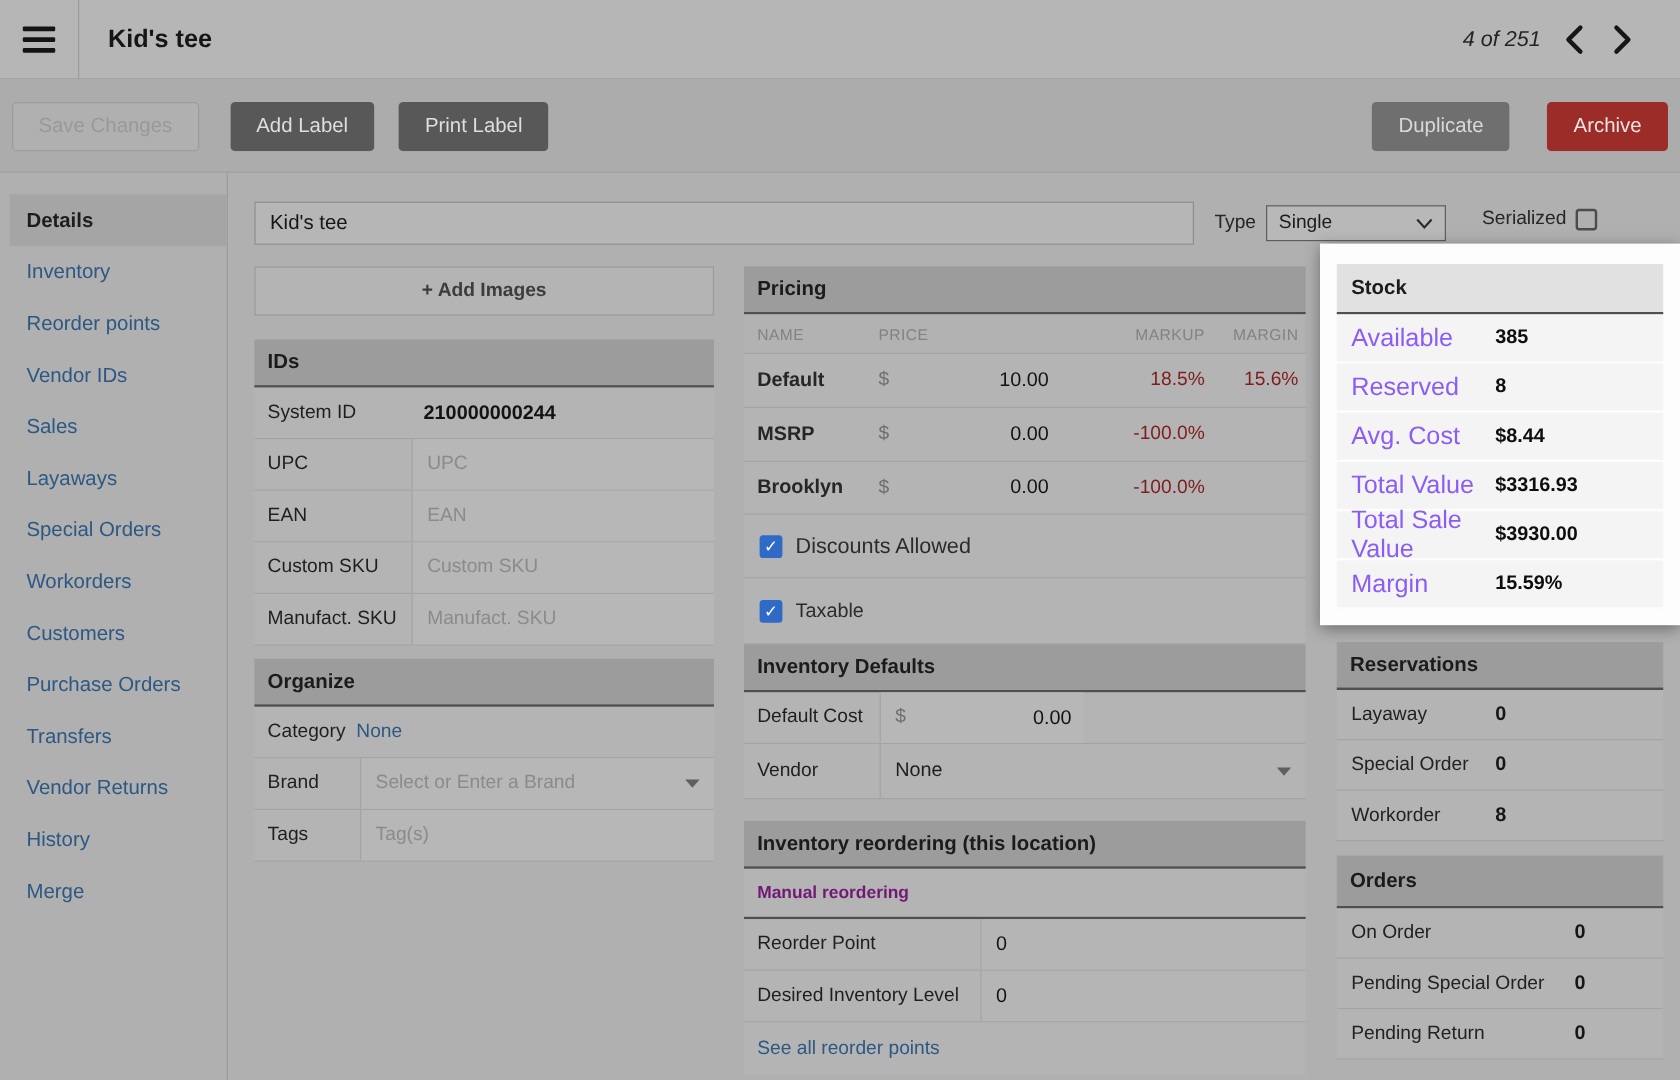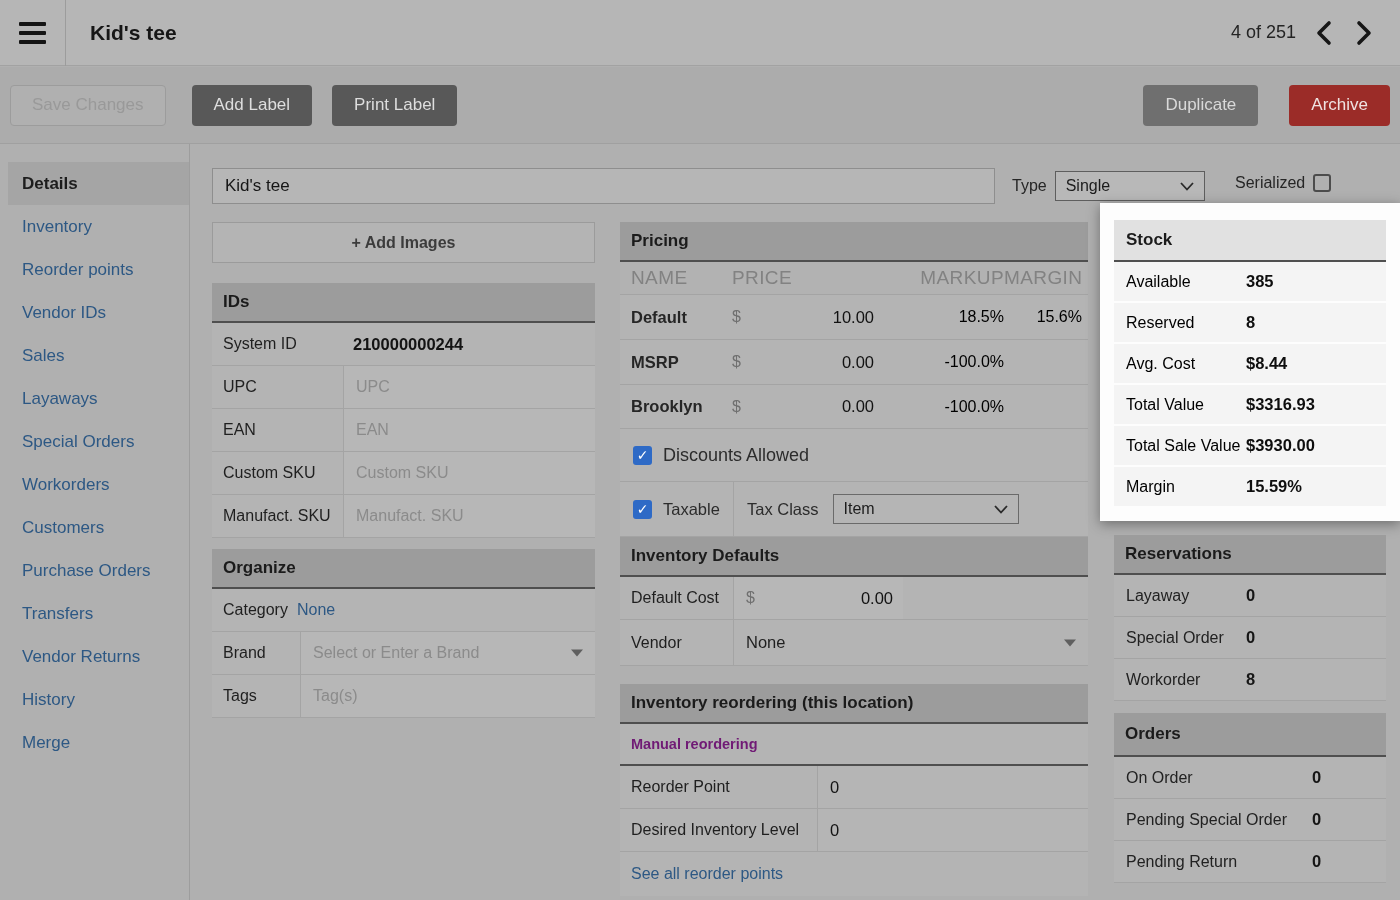--- a/index.html
+++ b/index.html
@@ -9,21 +9,21 @@
     font-family:"Liberation Sans","DejaVu Sans",sans-serif;
     background:#b0b0b0; color:#1d1d1d;
   }
   
   .topbar { position:absolute; left:0; top:0; width:1400px; height:66px;
     background:#b6b6b6; border-bottom:1px solid #a2a2a2; display:flex; align-items:center; }
   .hamburger { width:66px; height:66px; border-right:1px solid #9c9c9c;
     display:flex; flex-direction:column; justify-content:center; align-items:center; gap:5px; cursor:pointer; }
   .hamburger span { display:block; width:27px; height:4px; background:#141414; border-radius:1px; }
   .page-title { font-size:21px; font-weight:bold; color:#161616; margin-left:24px; }
-  .pager { margin-left:auto; display:flex; align-items:center; gap:16px; padding-right:24px; }
+  .pager { margin-left:auto; display:flex; align-items:center; gap:16px; padding-right:36px;font-style:italic; }
   .pager-count { font-size:18px; color:#242424; }
   .pager-btn { background:none; border:none; padding:2px; cursor:pointer; display:flex; align-items:center; }
   
   .toolbar { position:absolute; left:0; top:67px; width:1400px; height:77px;
     background:#acacac; border-bottom:1px solid #a0a0a0; display:flex; align-items:center; }
   .btn { font-family:inherit; font-size:17px; height:41px; padding:0 21px;
     border-radius:4px; border:1px solid transparent; cursor:pointer; }
   .btn-disabled { background:#b0b0b0; border-color:#9c9c9c; color:#999999; margin-left:10px; cursor:default; }
   .btn-dark { background:#585858; color:#dedede; }
   .btn-gray { background:#6f6f6f; color:#d9d9d9; }
@@ -64,35 +64,35 @@
     background:transparent; cursor:pointer; }
   .cb { width:19px; height:19px; background:#2e6ac6; border-radius:3px; color:#ffffff;
     display:flex; align-items:center; justify-content:center; font-size:14px; font-weight:bold;
     flex:0 0 auto; cursor:pointer; }
   
   .add-images { position:absolute; left:212px; top:222px; width:383px; height:41px;
     background:#b4b4b4; border:1px solid #9b9b9b; font-family:inherit; font-size:16px;
     font-weight:bold; color:#3c3c3c; cursor:pointer; }
   
   .p-grid { display:grid; grid-template-columns:112px 24px 118px 130px 78px; align-items:center; width:100%; padding-right:6px; }
-  .p-colhead { font-size:19px; color:#828282; letter-spacing:.4px; }
+  .p-colhead { font-size:13px; color:#828282; letter-spacing:.4px; }
   .p-name { font-size:16.5px; font-weight:bold; color:#262626; padding-left:11px; }
   .p-cur  { font-size:16px; color:#6f6f6f; }
   .p-price{ font-size:16.5px; color:#121212; text-align:right; }
-  .p-gray { font-size:16px; color:#000000; text-align:right; }
+  .p-gray { font-size:16px; color:#7f1d1d; text-align:right; }
   .subhead { background:#b4b4b4; border-bottom:2px solid #4f4f4f; height:42px;
     display:flex; align-items:center; padding:0 11px; font-size:14.5px; font-weight:bold; color:#701a75; }
   
   .spotlight { position:absolute; left:1100px; top:203px; width:300px; height:318px;
     background:#fdfdfd; box-shadow:0 3px 12px rgba(0,0,0,.38); }
   .stock-table { position:absolute; left:14px; top:17px; width:272px; }
   .stock-h { background:#e1e1e1; border-bottom:2px solid #4f4f4f; height:42px;
     display:flex; align-items:center; padding:0 12px; font-size:17px; font-weight:bold; color:#1b1b1b; }
   .stock-row { display:flex; align-items:center; background:#f4f4f4; border-bottom:2px solid #fdfdfd; height:41px; }
-  .stock-row .lbl { width:132px; padding-left:12px; font-size:16px; color:#000000; }
+  .stock-row .lbl { width:132px; padding-left:12px; font-size:21px; color:#8b5cf6; }
   .stock-row .val { font-size:16.5px; font-weight:bold; color:#0e0e0e; }
   
   .rrow { display:flex; align-items:center; background:#b4b4b4; border-bottom:1px solid #a4a4a4; height:42px; }
   .rrow .lbl { padding-left:12px; font-size:16px; color:#222222; }
   .rrow .val { font-size:16.5px; font-weight:bold; color:#161616; }
   .res-row .lbl { width:132px; }
   .ord-row .lbl { width:198px; }
   svg.chevline { display:block; }
 </style>
 </head>
@@ -258,29 +258,20 @@
       <div style="display:flex; align-items:center; gap:11px; padding-left:13px;">
         <div class="cb">✓</div>
         <span style="font-size:18px; color:#2c2c2c;text-align:right;">Discounts Allowed</span>
       </div>
     </div>
     <div class="frow" style="height:55px;">
       <div style="display:flex; align-items:center; gap:11px; padding-left:13px; width:113px;">
         <div class="cb">✓</div>
         <span style="font-size:16.5px; color:#2c2c2c;">Taxable</span>
       </div>
-      <div style="align-self:stretch; display:flex; align-items:center; gap:14px; border-left:1px solid #a4a4a4; padding-left:13px; flex:1;">
-        <span style="font-size:16.5px; color:#2c2c2c;">Tax Class</span>
-        <div class="fake-select" style="width:186px; border-color:#6a6a6a; background:#b5b5b5;">
-          <span>Item</span>
-          <svg class="chev" width="14" height="9" viewBox="0 0 14 9">
-              <polyline points="1,1 7,7.5 13,1" fill="none" stroke="#2a2a2a" stroke-width="1.8"></polyline>
-            </svg>
-        </div>
-      </div>
     </div>
     <div class="section-h">Inventory Defaults</div>
     <div class="frow">
       <span class="lbl" style="width:113px;">Default Cost</span>
       <div class="fieldcell" style="flex:0 0 170px;">
         <span style="color:#6f6f6f; font-size:16px;">$</span>
         <span style="flex:1; text-align:right; font-size:16.5px; color:#121212; padding-right:10px;">0.00</span>
       </div>
     </div>
     <div class="frow" style="height:46px;">

